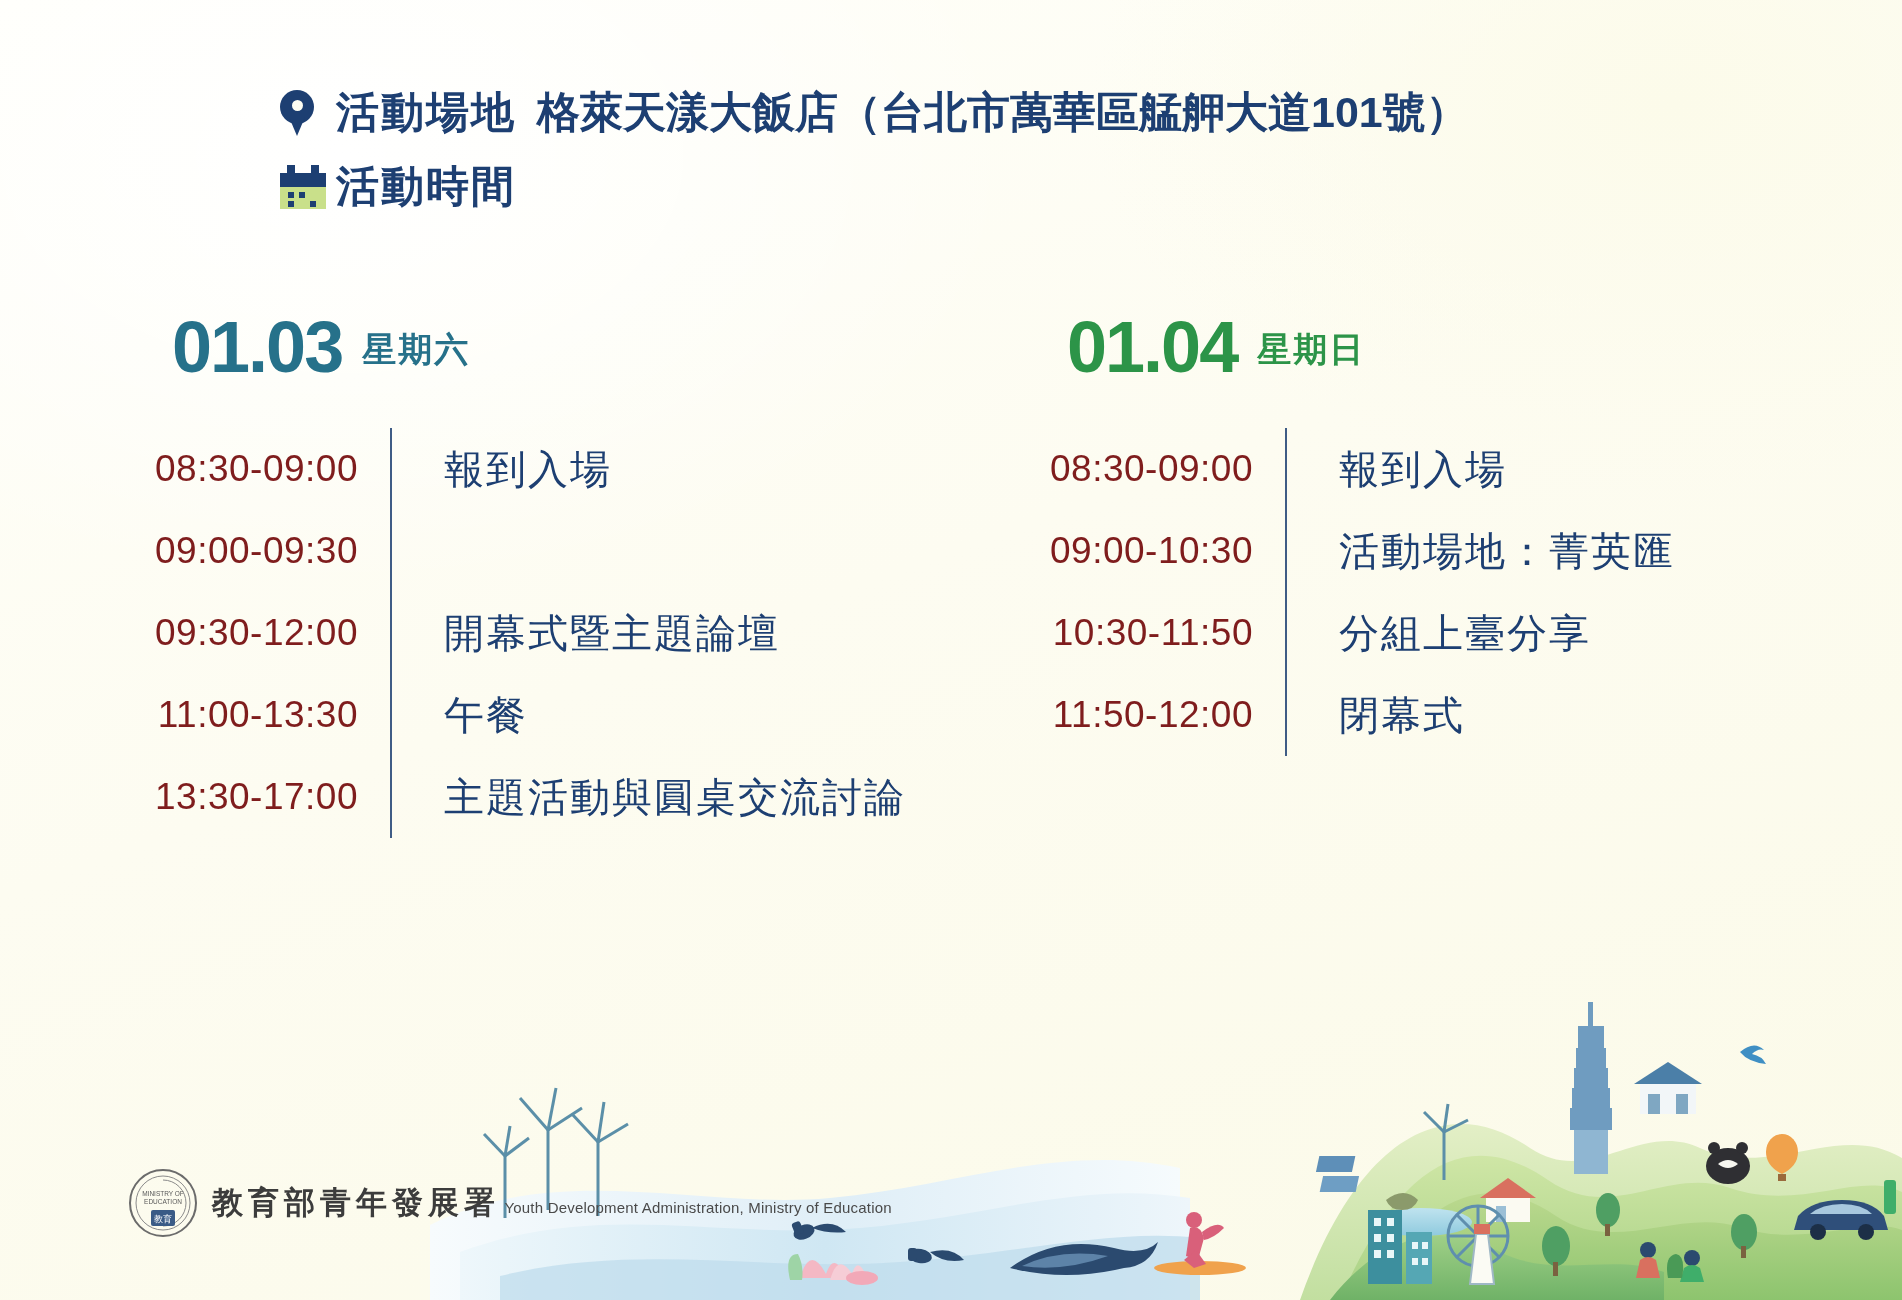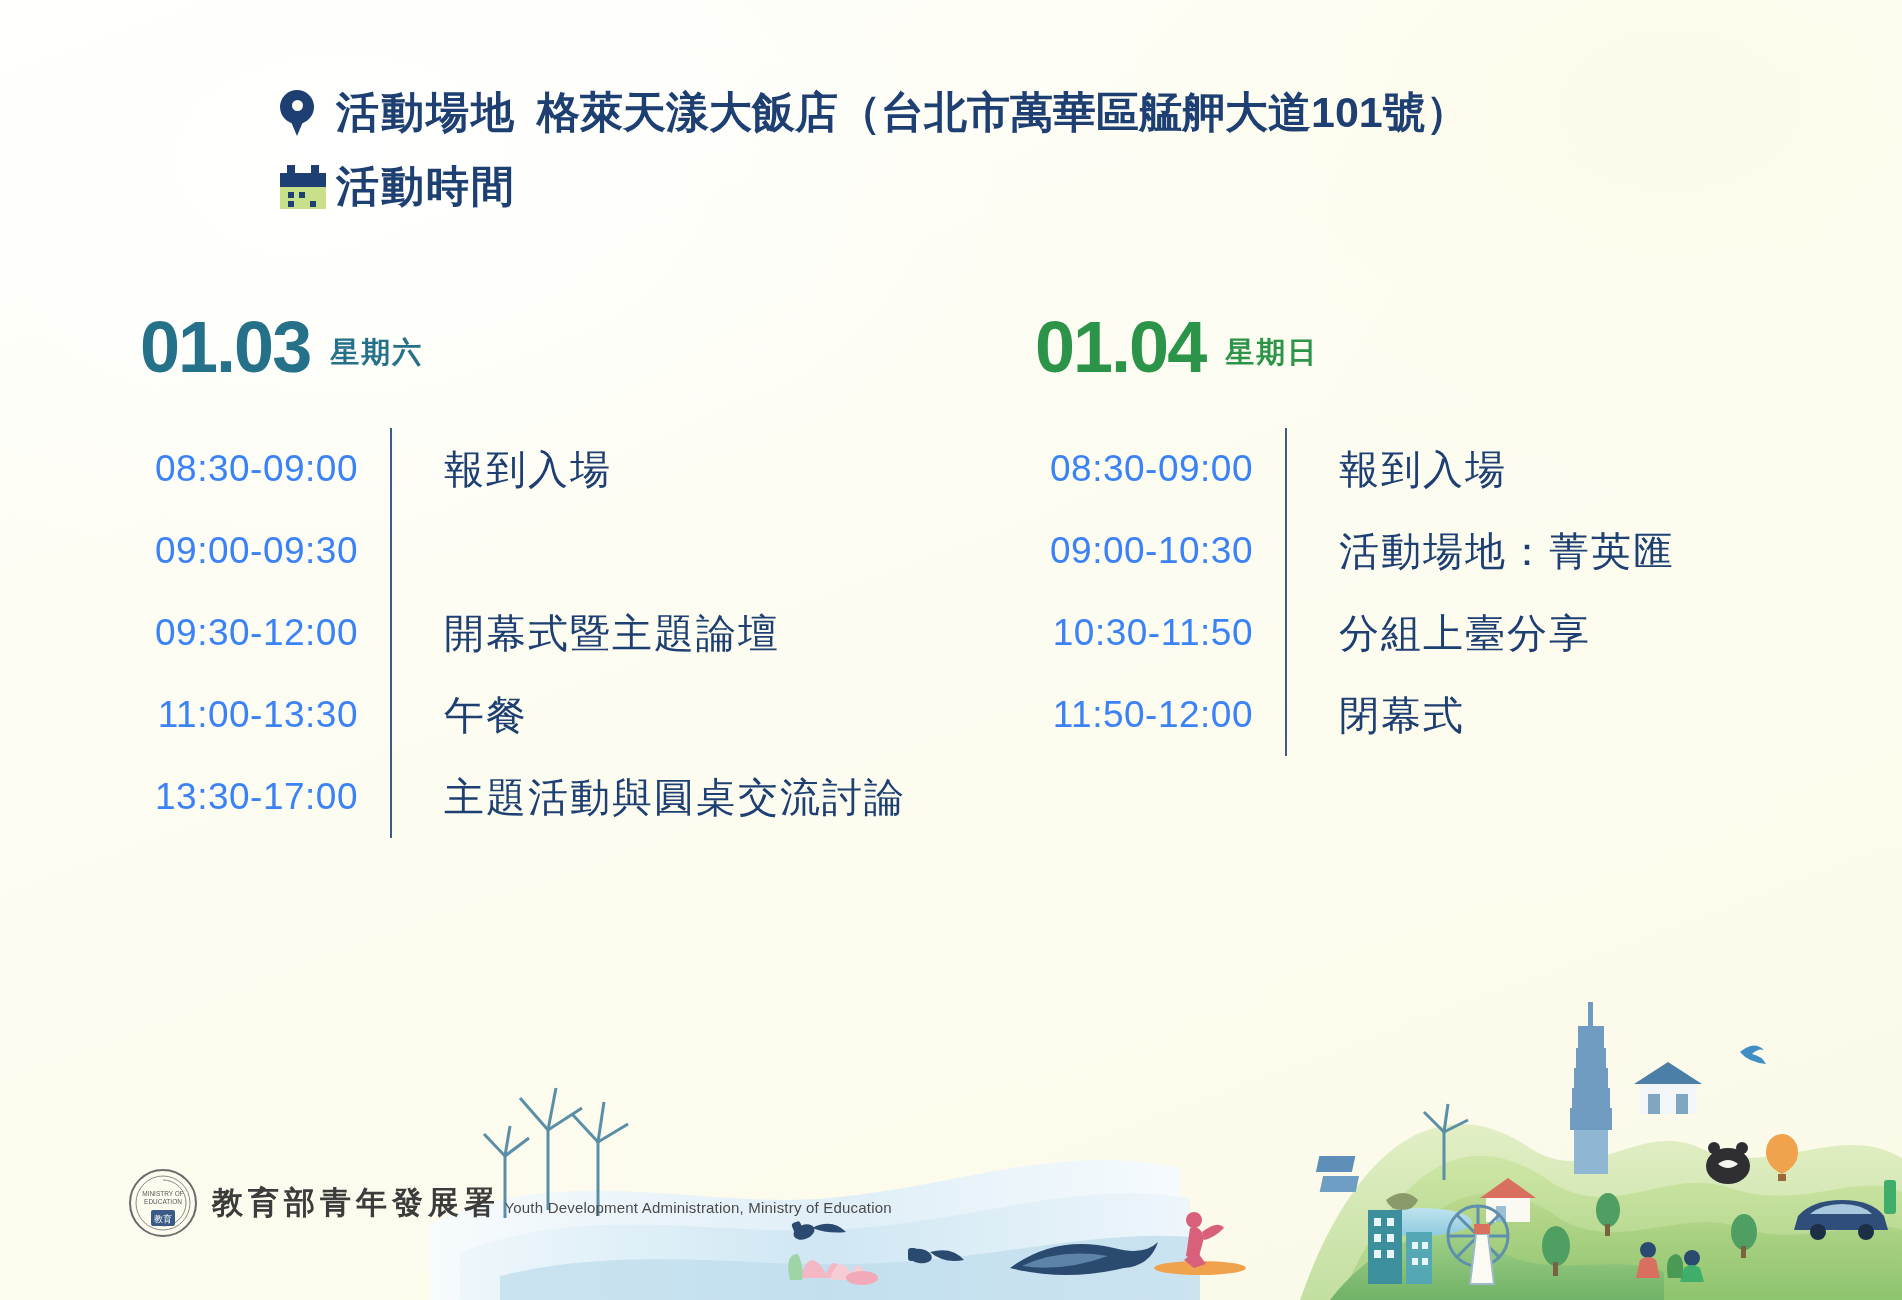--- a/index.html
+++ b/index.html
@@ -64,33 +64,33 @@
   .cal .d3 { left:8px;  top:36px; }
   .cal .d4 { left:30px; top:36px; }
 
   
   .day-col { position:absolute; top:306px; }
   .day-col.left  { left:140px; }
   .day-col.right { left:1035px; }
 
   .day-head { display:flex; align-items:flex-end; height:74px; }
   .day-number {
-    font-size:72px; font-weight:800; line-height:0.92; letter-spacing:-2px;
+    font-size:72px; font-weight:800; line-height:0.92; letter-spacing:-2px;margin-left:32px;
   }
   .day-weekday {
-    font-size:29px; font-weight:700; margin-left:20px; margin-bottom:7px; letter-spacing:2px;
+    font-size:34px; font-weight:700; margin-left:20px; margin-bottom:7px; letter-spacing:2px;
   }
   .left  .day-number, .left  .day-weekday { color:#26718a; }
   .right .day-number, .right .day-weekday { color:#2c9448; }
 
   .rows { margin-top:48px; }
   .row { display:flex; align-items:center; height:82px; }
   .row-time {
     width:250px; flex:0 0 250px; text-align:right; padding-right:32px;
-    font-size:37px; font-weight:400; color:#3b82f6; letter-spacing:0.5px;
+    font-size:37px; font-weight:400; color:#7f1d1d; letter-spacing:0.5px;
     font-family:"Liberation Sans","DejaVu Sans",sans-serif;
   }
   .row-sep { width:2px; align-self:stretch; background:#1d3f72; opacity:0.85; }
   .row-title {
     padding-left:52px; font-size:40px; font-weight:400; color:#1d3f72;
     letter-spacing:2px; white-space:nowrap;
   }
 
   
   .art { position:absolute; left:0; bottom:0; width:1902px; height:420px; pointer-events:none; }

